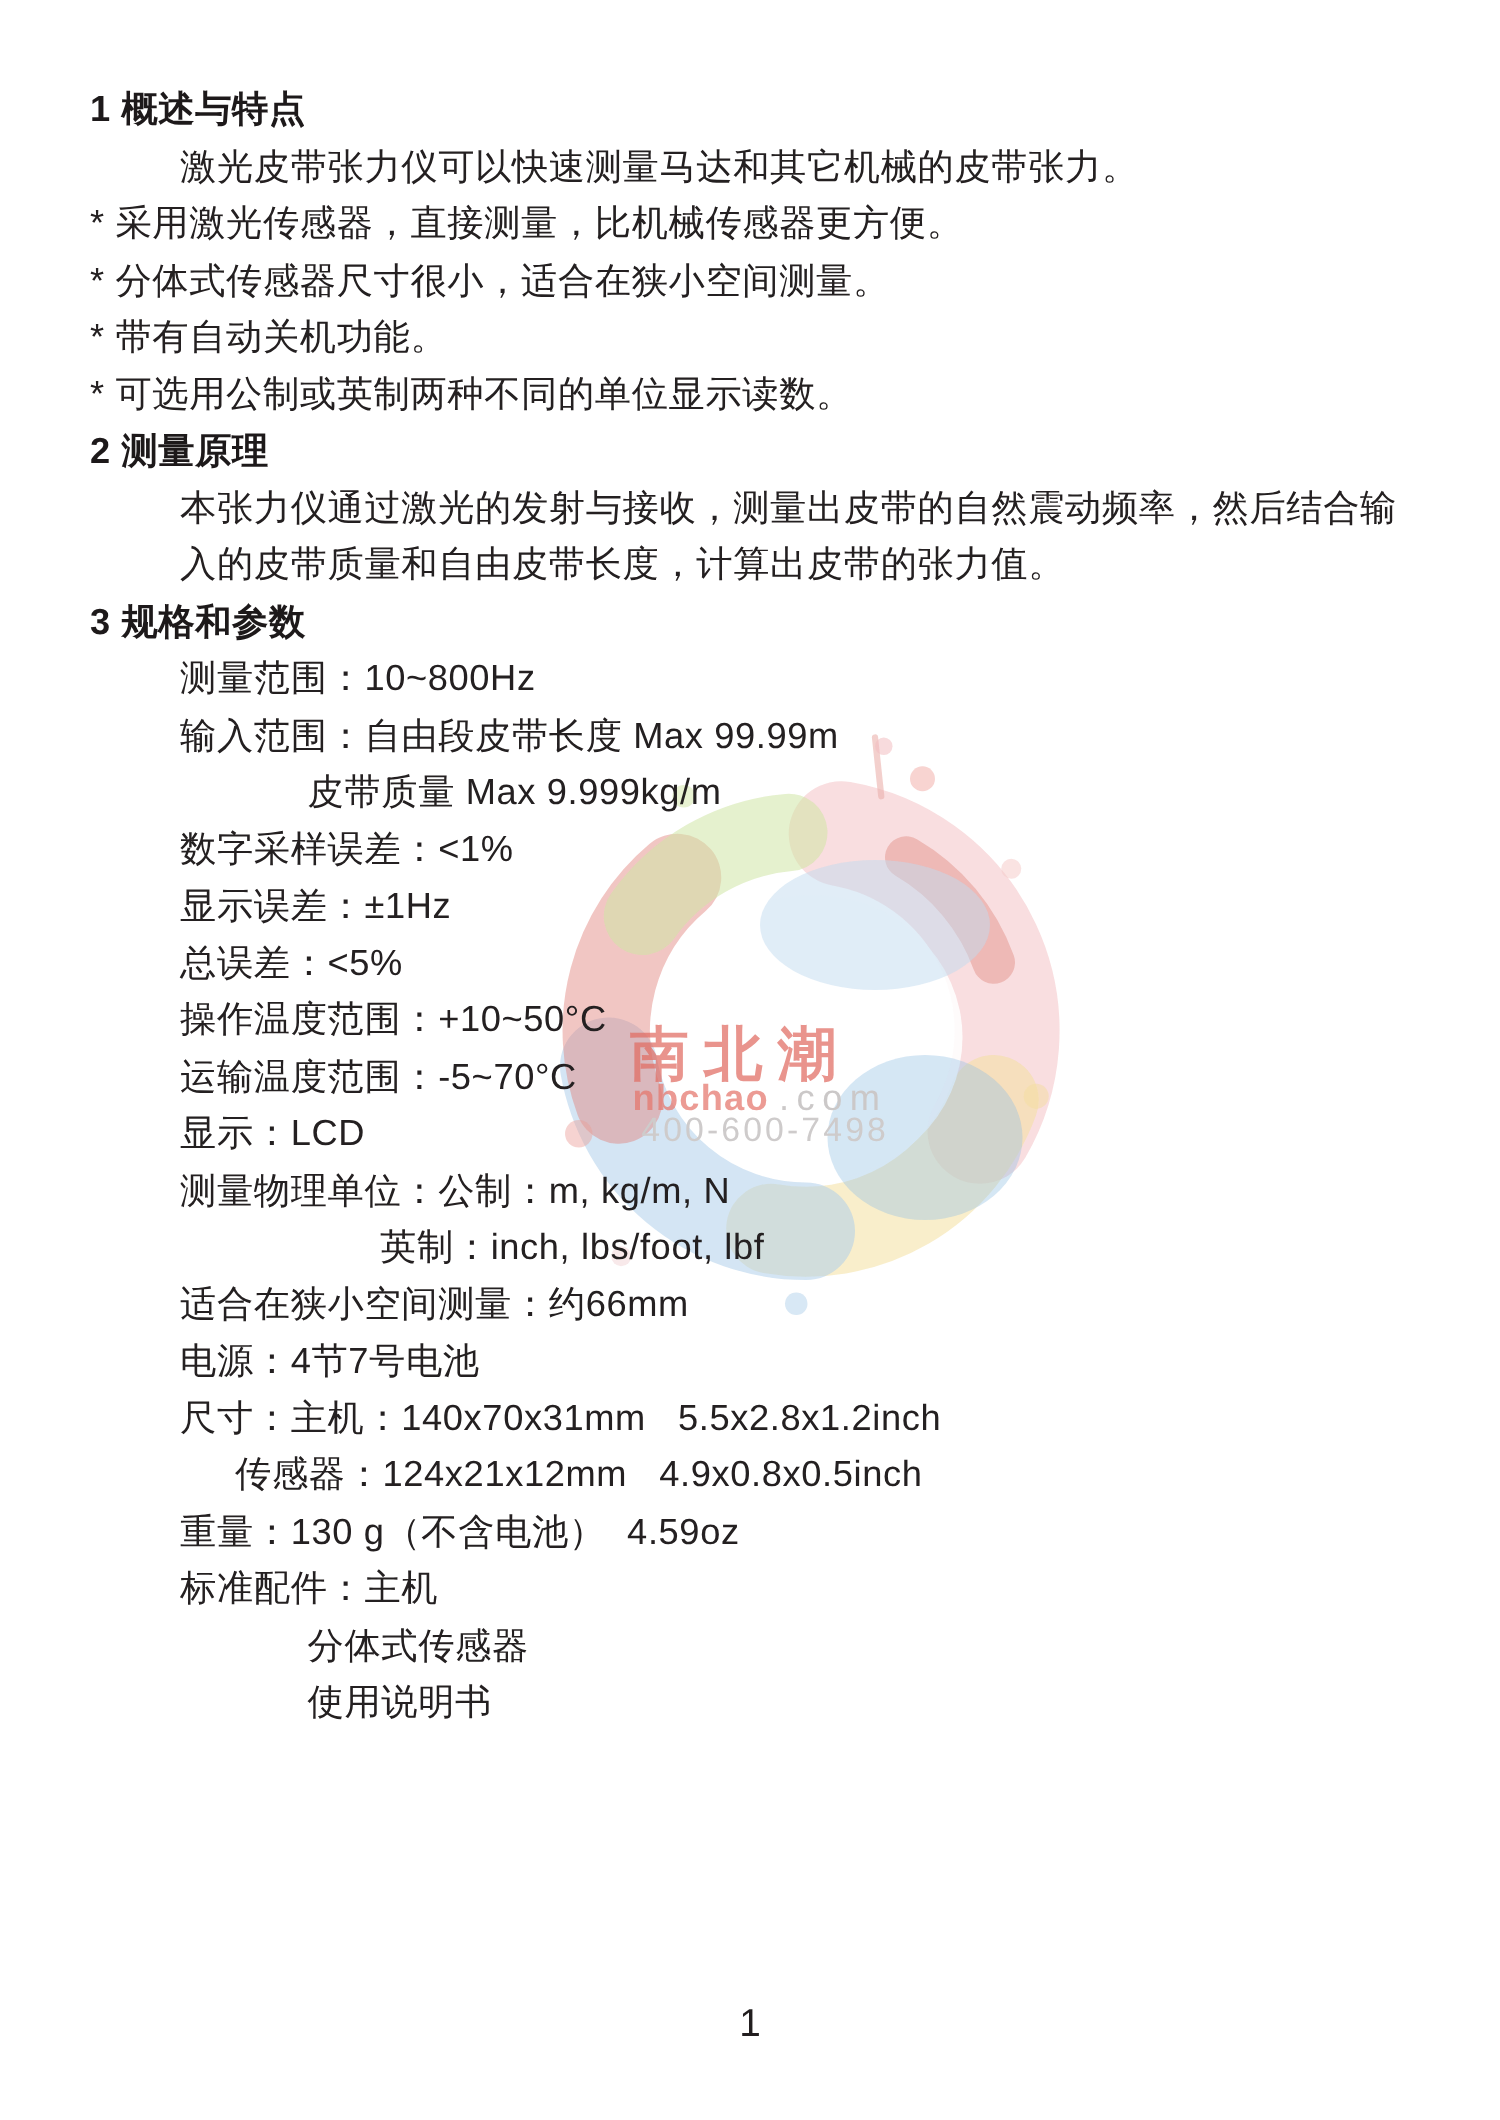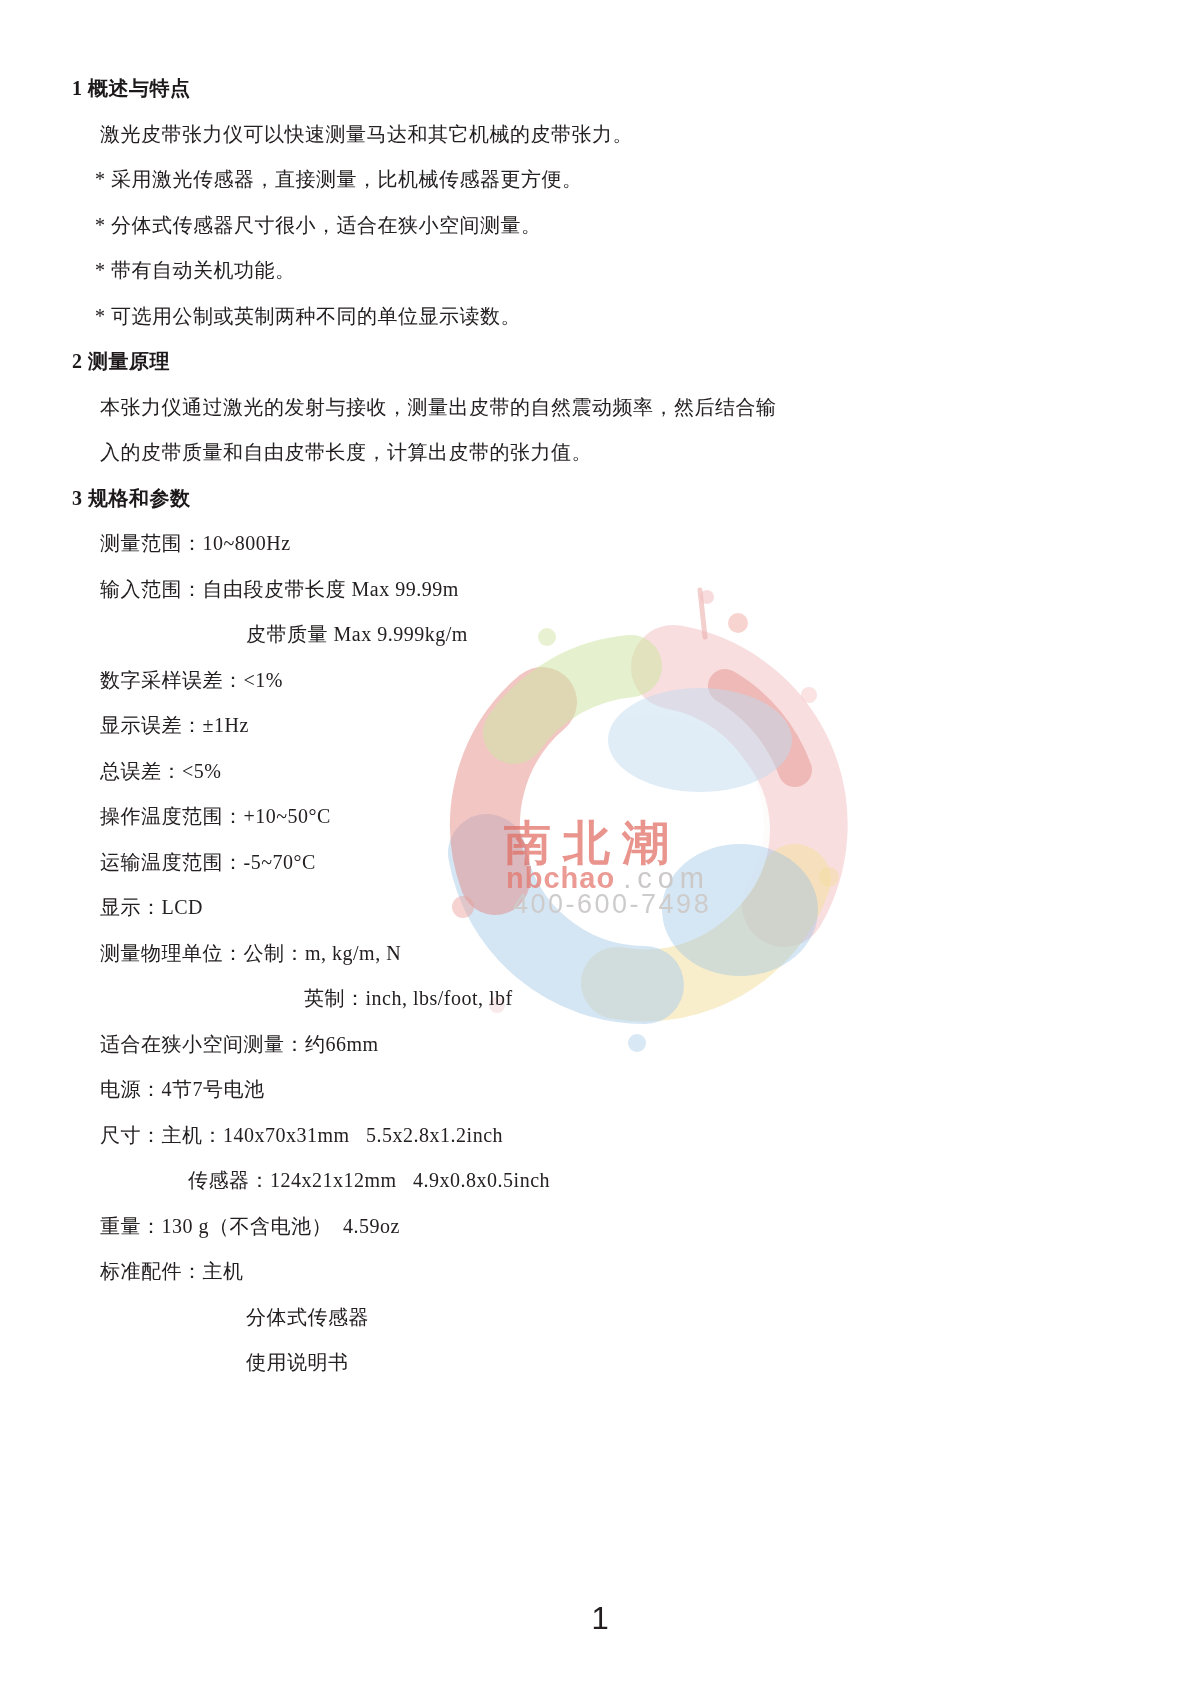--- a/index.html
+++ b/index.html
@@ -23,29 +23,28 @@
   }
   .doc {
     position: absolute;
     left: 0;
     top: 66px;
     width: 100%;
     z-index: 2;
   }
   .line {
     white-space: pre;
-    font-size: 20px;
+    font-size: 29px;
     line-height: 45.5px;
     color: #242021;
     letter-spacing: 0.5px;
-    font-family: Liberation Serif, serif;
   }
   .line.h     { font-weight: bold; padding-left: 72px; color: #1d191a; }
-  .line.star  { padding-left: 95px; }
-  .line.p     { padding-left: 100px; }
+  .line.star  { padding-left: 72px; }
+  .line.p     { padding-left: 100px; margin-left: 44px; }
   .line.indent1 { padding-left: 246px; }  
   .line.indent2 { padding-left: 304px; }  
   .line.indent3 { padding-left: 188px; }  
   .page-number {
     position: absolute;
     top: 1598px;
     left: 0;
     width: 100%;
     text-align: center;
     font-size: 31px;

